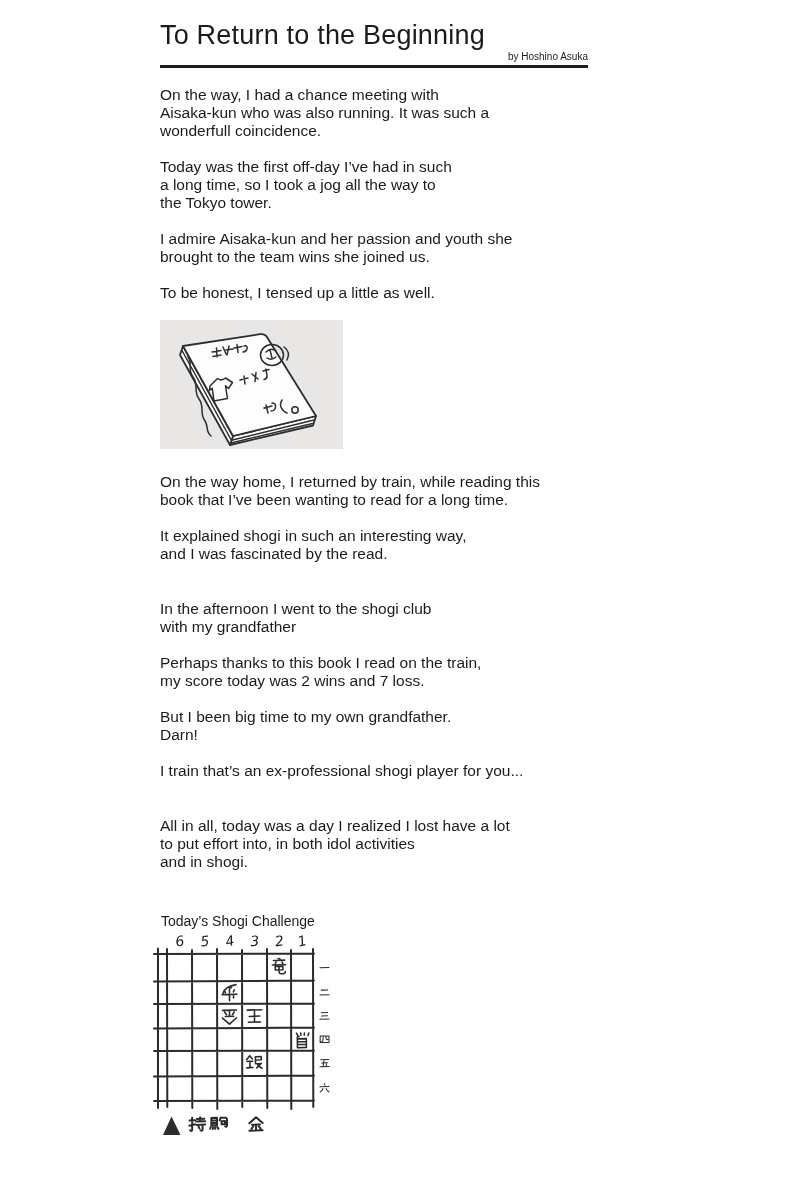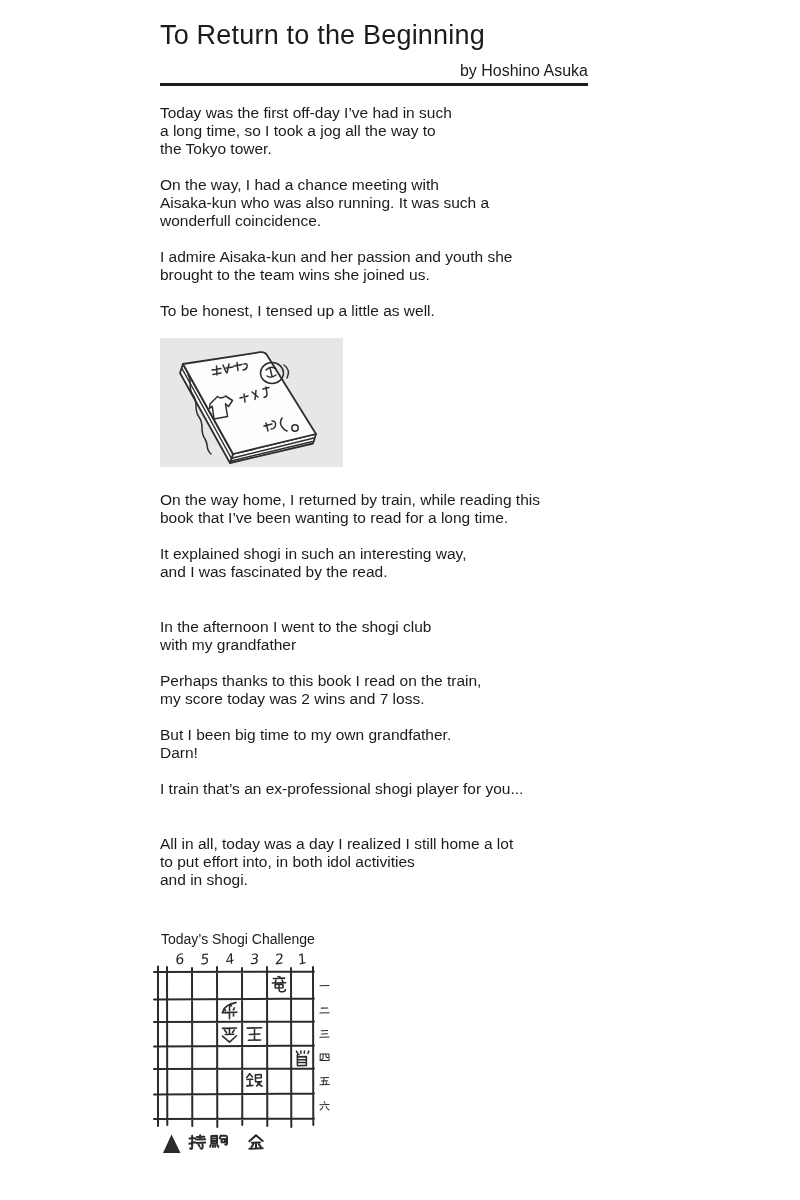--- a/index.html
+++ b/index.html
@@ -3,21 +3,21 @@
 <meta charset="utf-8">
 <style>
   html,body { margin:0; padding:0; }
   body {
     width:800px; height:1200px; background:#ffffff; overflow:hidden;
     font-family:"Liberation Sans", sans-serif; color:#1b1b1b;
   }
   .page { box-sizing:border-box; width:800px; height:879px; padding:20px 0 0 160px; }
 
   .title { font-size:27px; font-weight:400; margin:0; letter-spacing:0.2px; }
-  .byline { width:428px; text-align:right; font-size:16px; margin-top:11px; }
+  .byline { width:428px; text-align:right; font-size:10px; }
   .rule  { width:428px; height:3px; background:#1b1b1b; margin-top:3px; }
 
   .body-text p {
     font-size:15.5px; line-height:18px; margin:18px 0; width:470px;
     white-space:pre-line;
   }
   .body-text p.gap-before { margin-top:37px; }
 
   figure.book-fig { margin:17px 0 20px 0; }
 
@@ -37,26 +37,26 @@
 
 <div class="page">
 
   <header>
     <h1 class="title">To Return to the Beginning</h1>
     <div class="byline">by Hoshino Asuka</div>
     <div class="rule"></div>
   </header>
 
   <main class="body-text">
+    <p>On the way, I had a chance meeting with
+Aisaka-kun who was also running. It was such a
+wonderfull coincidence.</p>
     <p>Today was the first off-day I’ve had in such
 a long time, so I took a jog all the way to
 the Tokyo tower.</p>
-    <p>On the way, I had a chance meeting with
-Aisaka-kun who was also running. It was such a
-wonderfull coincidence.</p>
     <p>I admire Aisaka-kun and her passion and youth she
 brought to the team wins she joined us.</p>
     <p>To be honest, I tensed up a little as well.</p>
 
     <figure class="book-fig">
       <svg width="183" height="129" viewBox="0 0 183 129" role="img" aria-label="将棋とTシャツとぼく。">
         <rect width="183" height="129" fill="#e8e7e5"></rect>
 
         <path class="bookface" d="M73 116 L156 96 L153 105.5 L70 125 Z"></path>
         <path class="bookface" d="M23 26 L73 116 L70 125 L20 35 Z"></path>
@@ -97,21 +97,21 @@
 book that I’ve been wanting to read for a long time.</p>
     <p>It explained shogi in such an interesting way,
 and I was fascinated by the read.</p>
     <p class="gap-before">In the afternoon I went to the shogi club
 with my grandfather</p>
     <p>Perhaps thanks to this book I read on the train,
 my score today was 2 wins and 7 loss.</p>
     <p>But I been big time to my own grandfather.
 Darn!</p>
     <p>I train that’s an ex-professional shogi player for you...</p>
-    <p class="gap-before">All in all, today was a day I realized I still home a lot
+    <p class="gap-before">All in all, today was a day I realized I lost have a lot
 to put effort into, in both idol activities
 and in shogi.</p>
   </main>
 
   <section>
     <h2 class="shogi-heading">Today’s Shogi Challenge</h2>
 
     <svg id="board-svg" class="board" width="200" height="212" viewBox="0 0 200 212">
       <defs class="sym">
         <symbol id="jp1" viewBox="0 0 24 24" class="sym">

